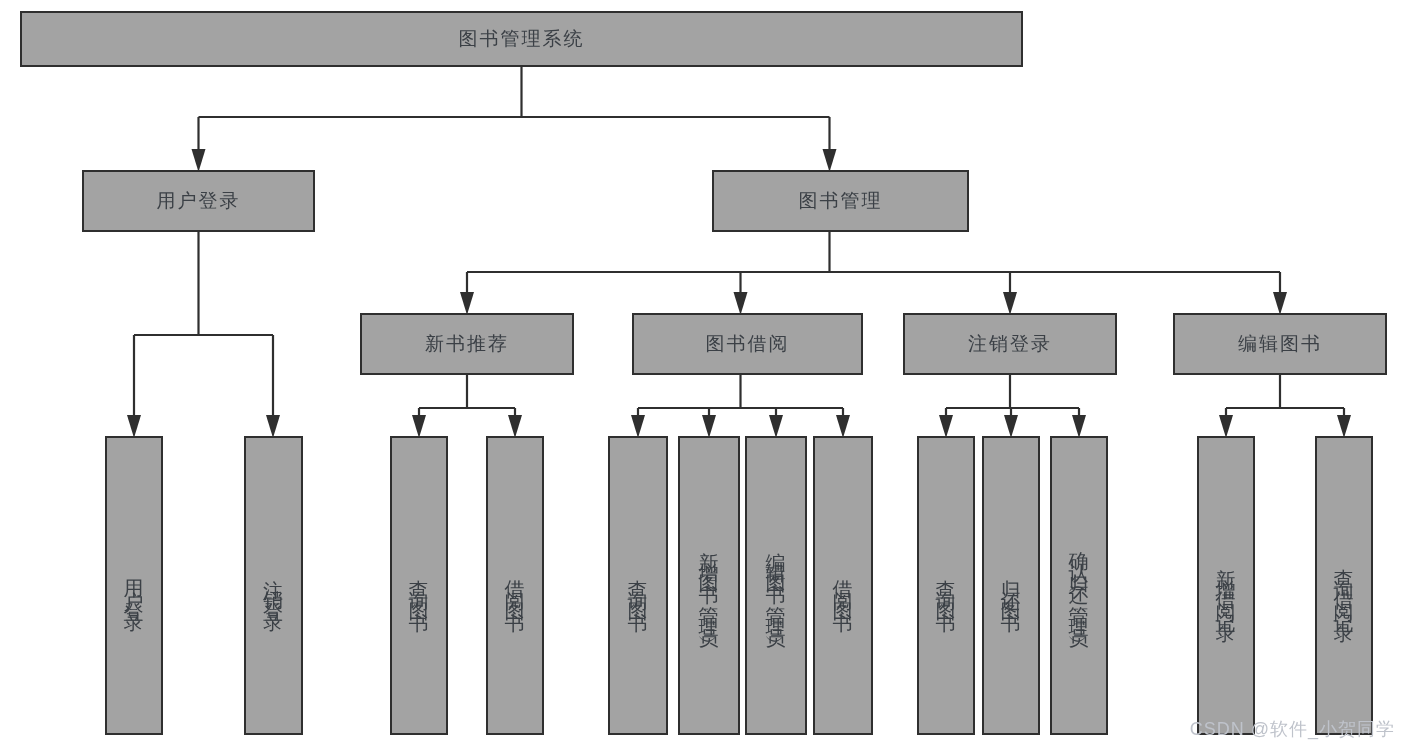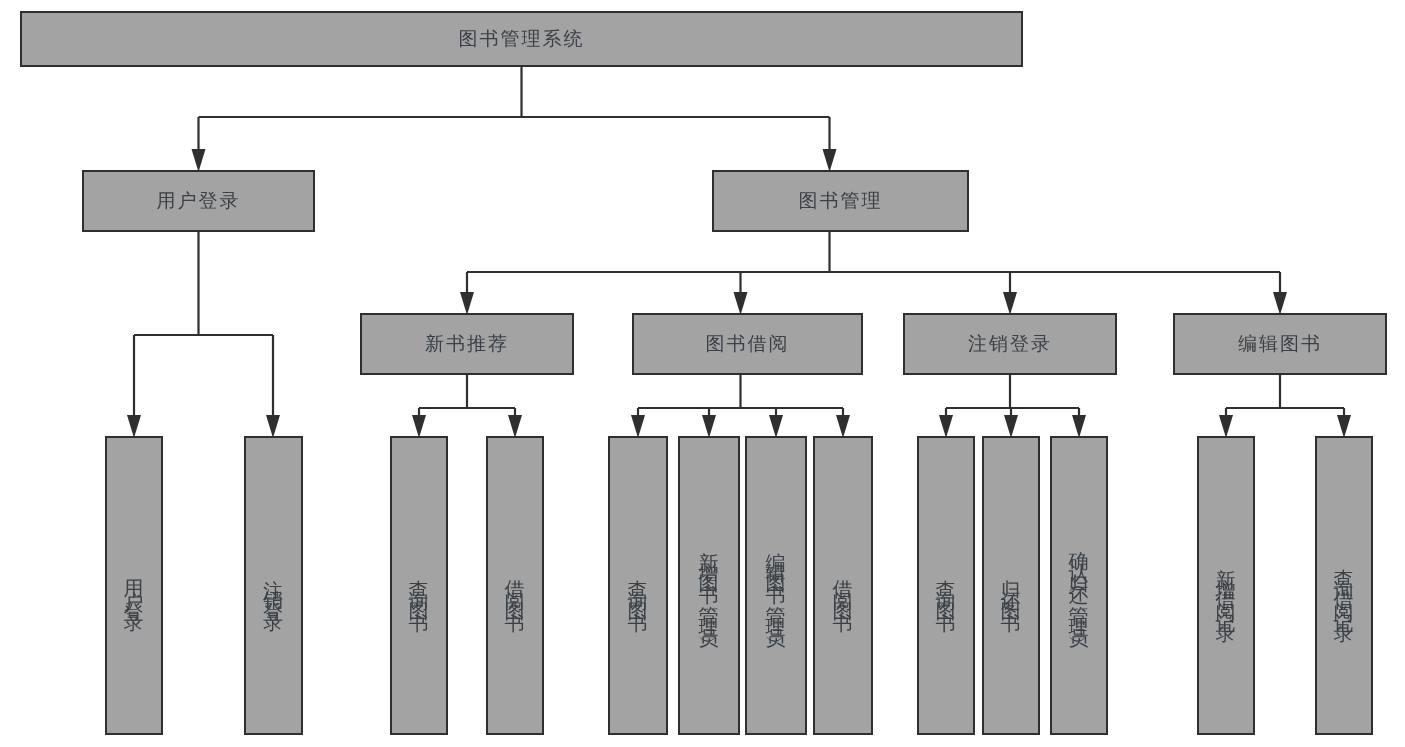--- a/index.html
+++ b/index.html
@@ -169,13 +169,14 @@
     <span>确认归还（管理员）</span>
   </div>
 
   <div class="box v" style="left:1197px;top:436px;width:58px;height:299px">
     <span>新增借阅记录</span>
   </div>
   <div class="box v" style="left:1315px;top:436px;width:58px;height:299px">
     <span>查询借阅记录</span>
   </div>
 
+  <div class="watermark">CSDN @软件_小贺同学</div>
 </div>
 
 </body></html>

